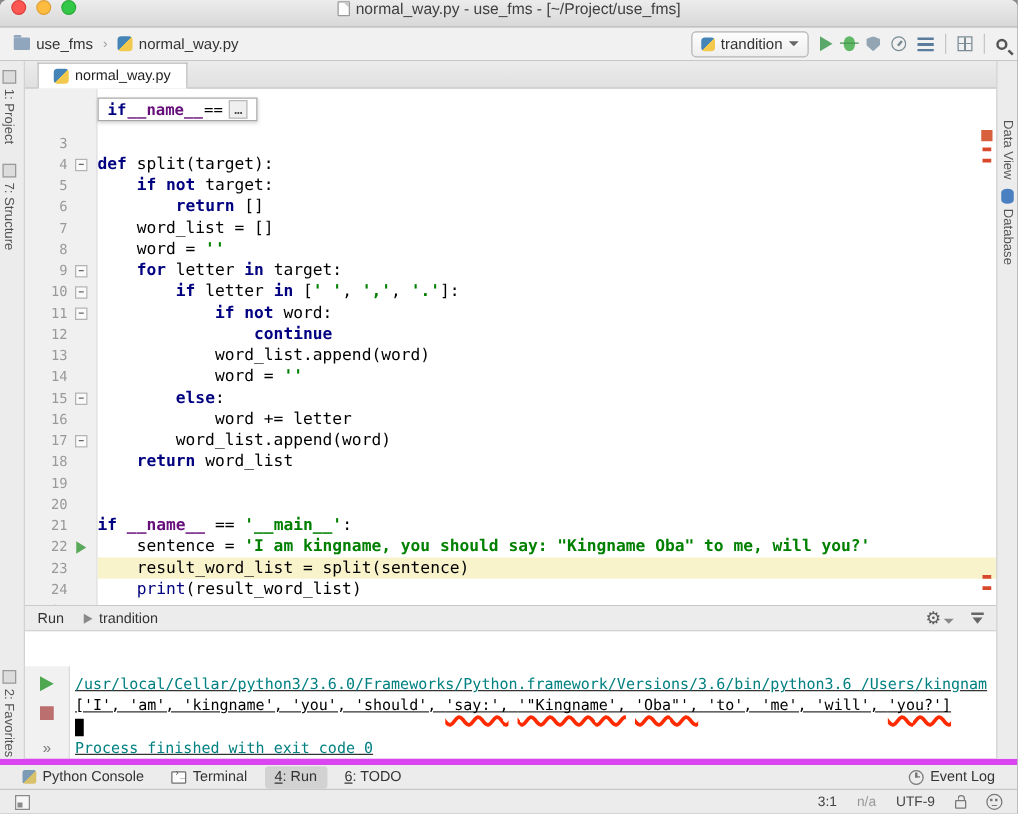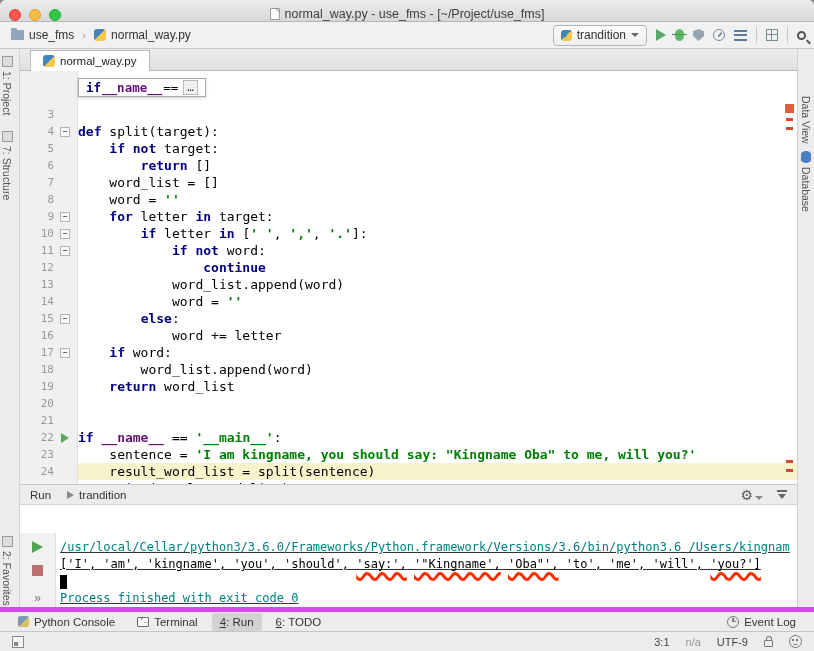--- a/index.html
+++ b/index.html
@@ -6,21 +6,21 @@
   html,body { margin:0; padding:0; background:#888; }
   .window {
     width:814px; height:651px; margin:0 auto;
     display:flex; flex-direction:column;
     font-family:"Liberation Sans","DejaVu Sans",sans-serif;
     background:#ececec; overflow:hidden; border-radius:6px 6px 0 0;
     font-size:12px; color:#333;
   }
   
   .titlebar{height:22px; flex:0 0 22px; background:linear-gradient(#ececec,#d8d8d8);
-    border-bottom:1px solid #b6b6b6; display:flex; align-items:flex-end; position:relative;}
+    border-bottom:1px solid #b6b6b6; display:flex; align-items:flex-start; position:relative;}
   .lights{display:flex; gap:8px; margin-left:9px;}
   .light{width:12px;height:12px;border-radius:50%;}
   .light.red{background:#fc5753;border:1px solid #df3e38;}
   .light.yellow{background:#fdbc40;border:1px solid #de9f34;}
   .light.green{background:#33c748;border:1px solid #27aa35;}
   .title-center{position:absolute;left:0;right:0;display:flex;justify-content:center;align-items:center;gap:5px;
     font-size:12.5px;color:#404040;pointer-events:none;}
   .ic-doc{width:10px;height:12px;background:#fdfdfd;border:1px solid #9a9a9a;border-radius:1px;display:inline-block;position:relative;}
   .ic-doc::after{content:"";position:absolute;right:0;top:0;border:2.5px solid;border-color:#c9c9c9 #c9c9c9 transparent transparent;}
   
@@ -322,21 +322,20 @@
             <div class="c-row"><span class="tk-p">    word_list = []</span></div>
             <div class="c-row"><span class="tk-p">    word = </span><span class="tk-s">''</span></div>
             <div class="c-row"><span class="tk-p">    </span><span class="tk-k">for</span><span class="tk-p"> letter </span><span class="tk-k">in</span><span class="tk-p"> target:</span></div>
             <div class="c-row"><span class="tk-p">        </span><span class="tk-k">if</span><span class="tk-p"> letter </span><span class="tk-k">in</span><span class="tk-p"> [</span><span class="tk-s">' '</span><span class="tk-p">, </span><span class="tk-s">','</span><span class="tk-p">, </span><span class="tk-s">'.'</span><span class="tk-p">]:</span></div>
             <div class="c-row"><span class="tk-p">            </span><span class="tk-k">if</span><span class="tk-p"> </span><span class="tk-k">not</span><span class="tk-p"> word:</span></div>
             <div class="c-row"><span class="tk-p">                </span><span class="tk-k">continue</span></div>
             <div class="c-row"><span class="tk-p">            word_list.append(word)</span></div>
             <div class="c-row"><span class="tk-p">            word = </span><span class="tk-s">''</span></div>
             <div class="c-row"><span class="tk-p">        </span><span class="tk-k">else</span><span class="tk-p">:</span></div>
             <div class="c-row"><span class="tk-p">            word += letter</span></div>
-            <div class="c-row"><span class="tk-p">    </span><span class="tk-k">if</span><span class="tk-p"> word:</span></div>
             <div class="c-row"><span class="tk-p">        word_list.append(word)</span></div>
             <div class="c-row"><span class="tk-p">    </span><span class="tk-k">return</span><span class="tk-p"> word_list</span></div>
             <div class="c-row"></div>
             <div class="c-row"></div>
             <div class="c-row"><span class="tk-k">if</span><span class="tk-p"> </span><span class="tk-d">__name__</span><span class="tk-p"> == </span><span class="tk-s">'__main__'</span><span class="tk-p">:</span></div>
             <div class="c-row"><span class="tk-p">    sentence = </span><span class="tk-s">'I am kingname, you should say: "Kingname Oba" to me, will you?'</span></div>
             <div class="c-row hl"><span class="tk-p">    result_word_list = split(sentence)</span></div>
             <div class="c-row"><span class="tk-p">    </span><span class="tk-b">print</span><span class="tk-p">(result_word_list)</span></div>
             <div class="c-row"></div>
           </div>

